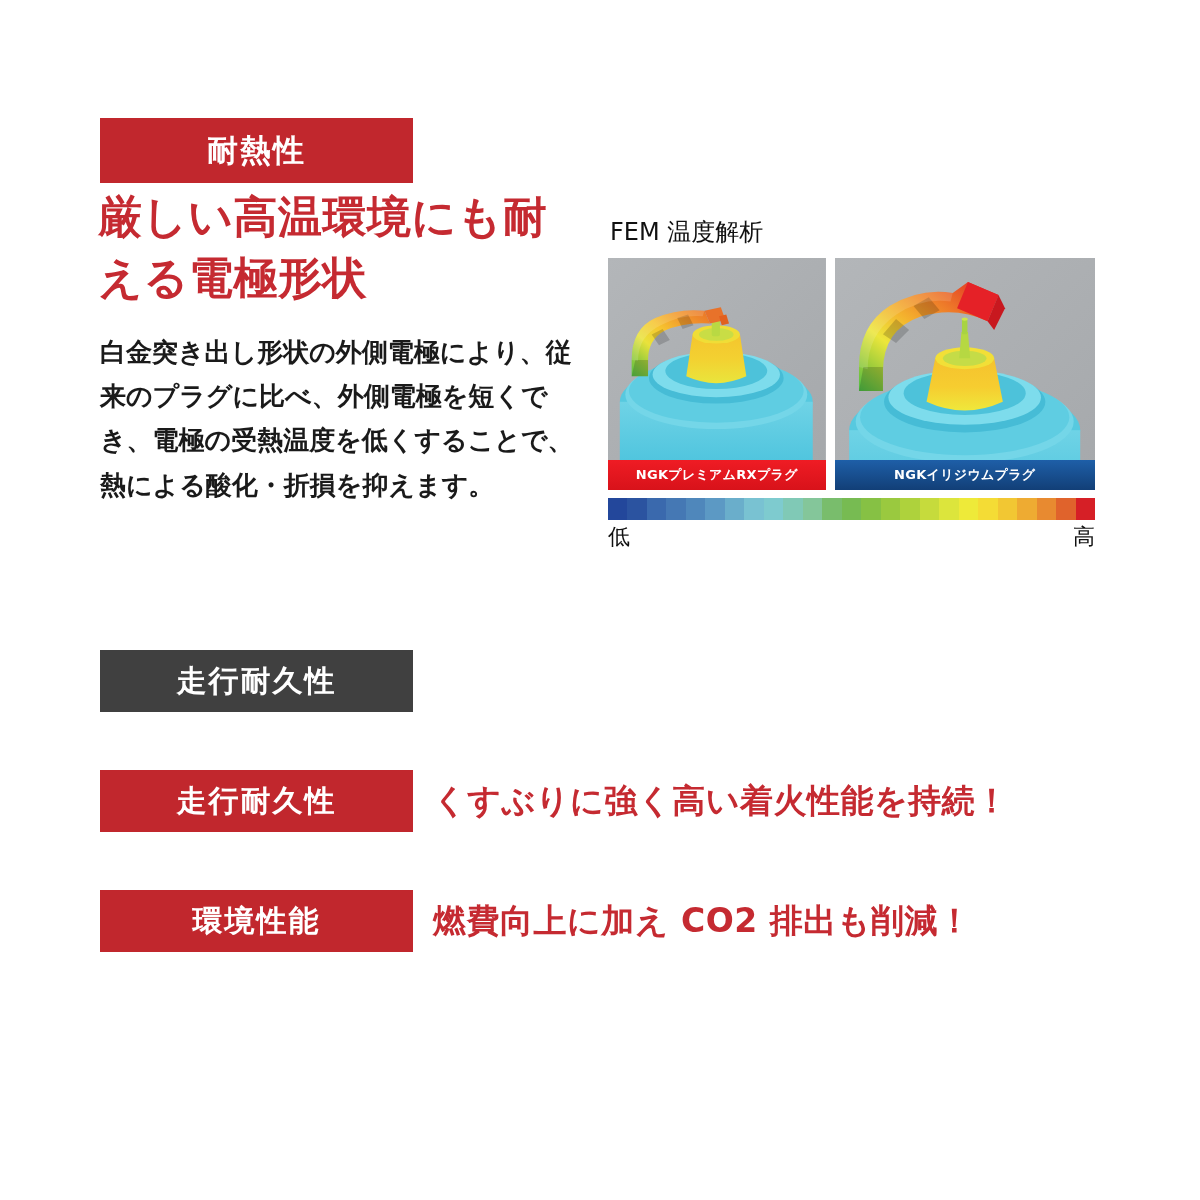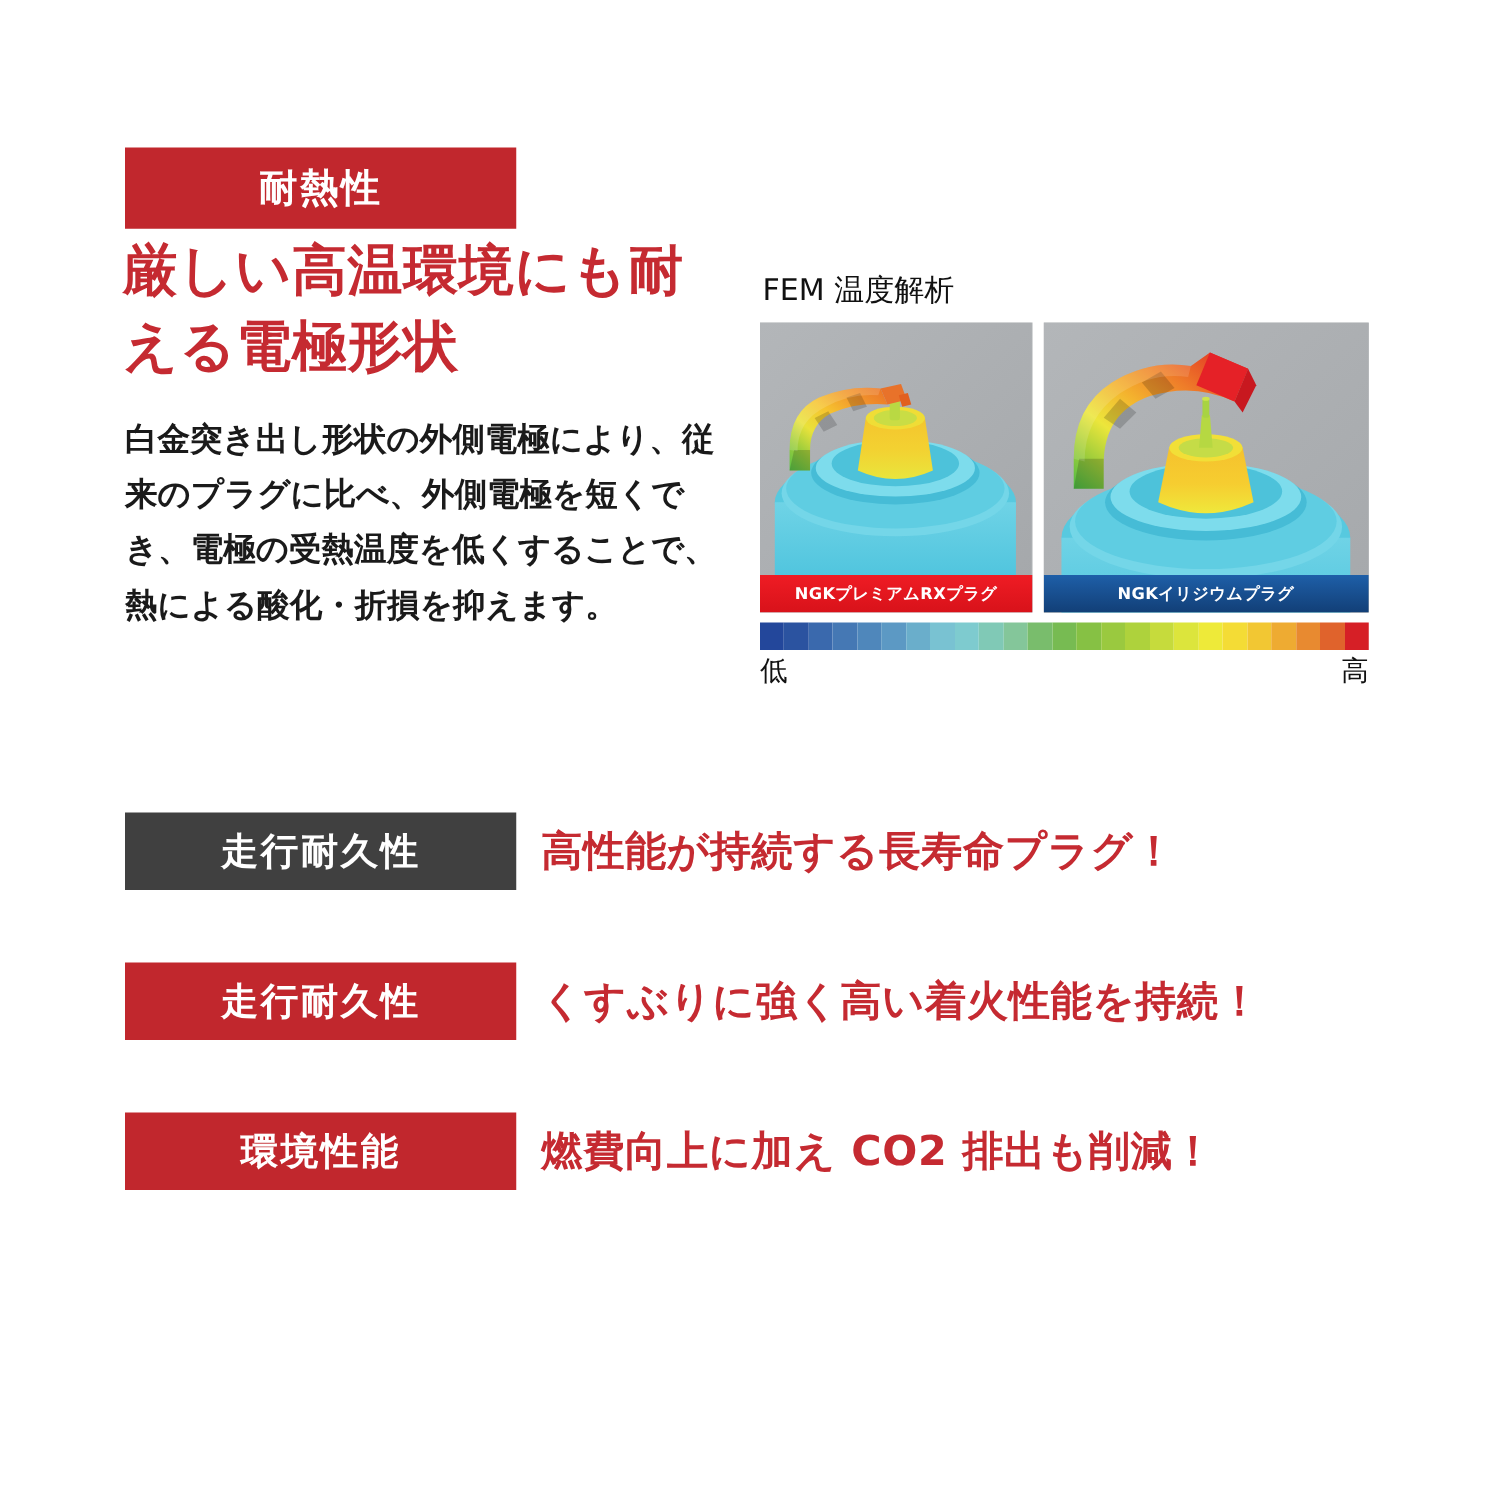--- a/index.html
+++ b/index.html
@@ -245,21 +245,20 @@
         </div>
       <div id="scale-labels">
         <span>低</span>
         <span>高</span>
       </div>
     </div>
   </div>
 
   <div class="feature-row" id="feature-row-0">
     <div class="badge" style="background: #404040;">走行耐久性</div>
-    <div class="feature-text" style="color: rgb(197, 42, 49);">高性能が持続する長寿命プラグ！</div>
   </div>
 
   <div class="feature-row" id="feature-row-1">
     <div class="badge" style="background: rgb(193, 39, 45);">走行耐久性</div>
     <div class="feature-text" style="color: rgb(197, 42, 49);">くすぶりに強く高い着火性能を持続！</div>
   </div>
 
   <div class="feature-row" id="feature-row-2">
     <div class="badge" style="background: rgb(193, 39, 45);">環境性能</div>
     <div class="feature-text" style="color: rgb(197, 42, 49);">燃費向上に加え CO2 排出も削減！</div>

